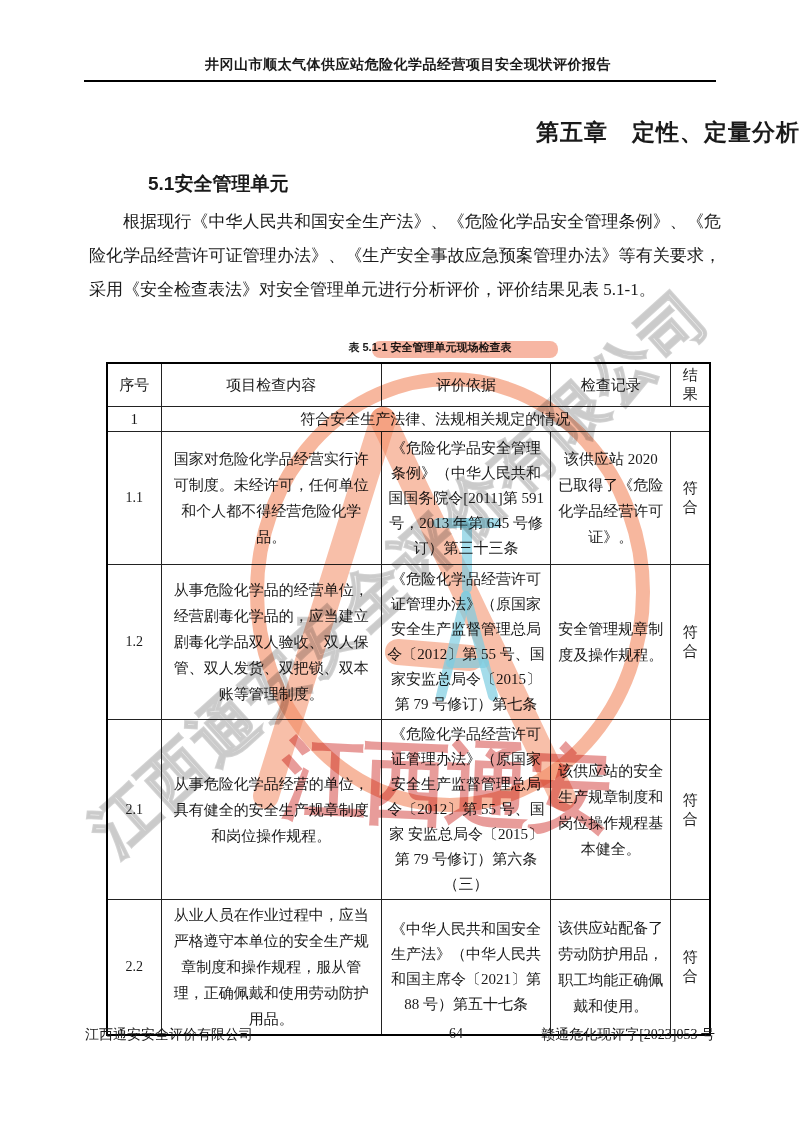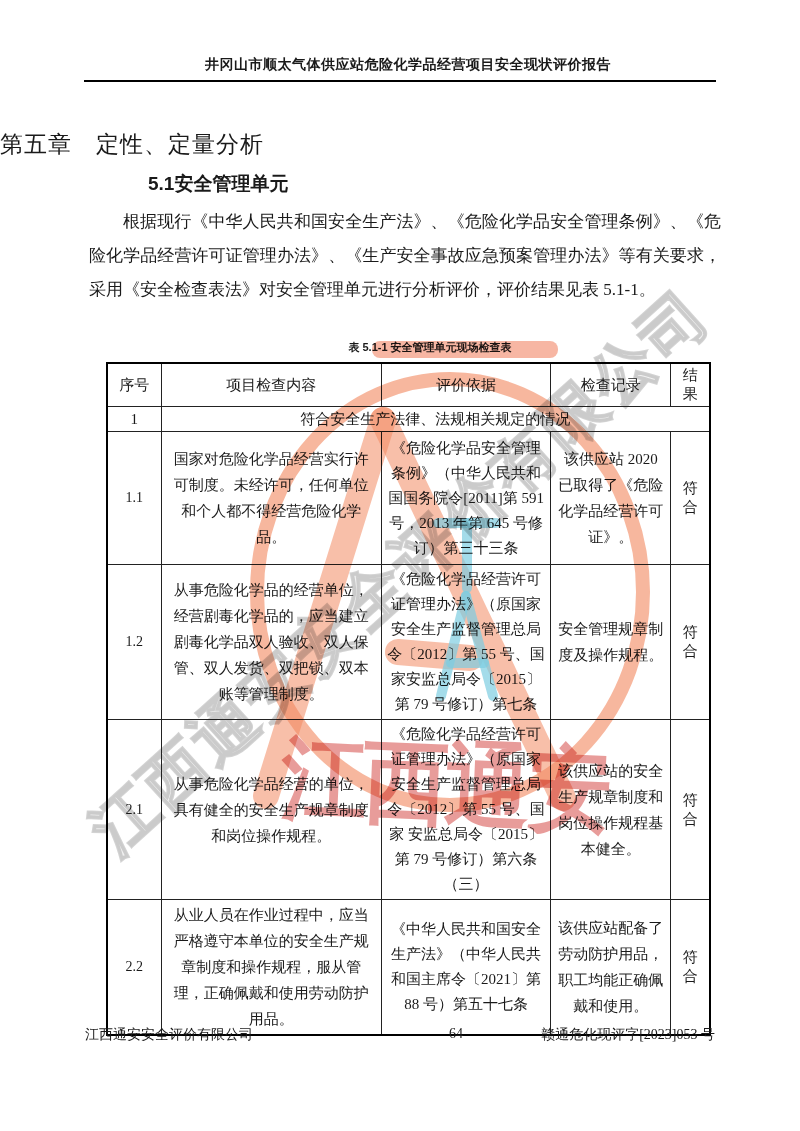--- a/index.html
+++ b/index.html
@@ -11,22 +11,22 @@
 
   .doc-header {
     position:absolute; top:56px; left:8px; width:100%;
     text-align:center; font-size:14px; font-weight:bold; letter-spacing:0.5px;
   }
   .header-rule {
     position:absolute; top:80px; left:84px; width:632px; height:0;
     border-top:2px solid #000;
   }
   .chapter-title {
-    position:absolute; top:129px; left:0; width:100%;
-    text-align:left; font-size:23px; font-weight:normal;
+    position:absolute; top:117px; left:0; width:100%;
+    text-align:right; font-size:23px; font-weight:bold;
     font-family:"Liberation Sans","DejaVu Sans",sans-serif; letter-spacing:1px;
   }
   .section-title {
     position:absolute; top:171px; left:148px;
     font-size:19px; font-weight:bold;
     font-family:Liberation Sans, sans-serif;
   }
   .body-paragraph {
     position:absolute; top:205px; left:89px; width:632px;
     font-size:17px; line-height:34px; text-align:justify; text-indent:34px;

